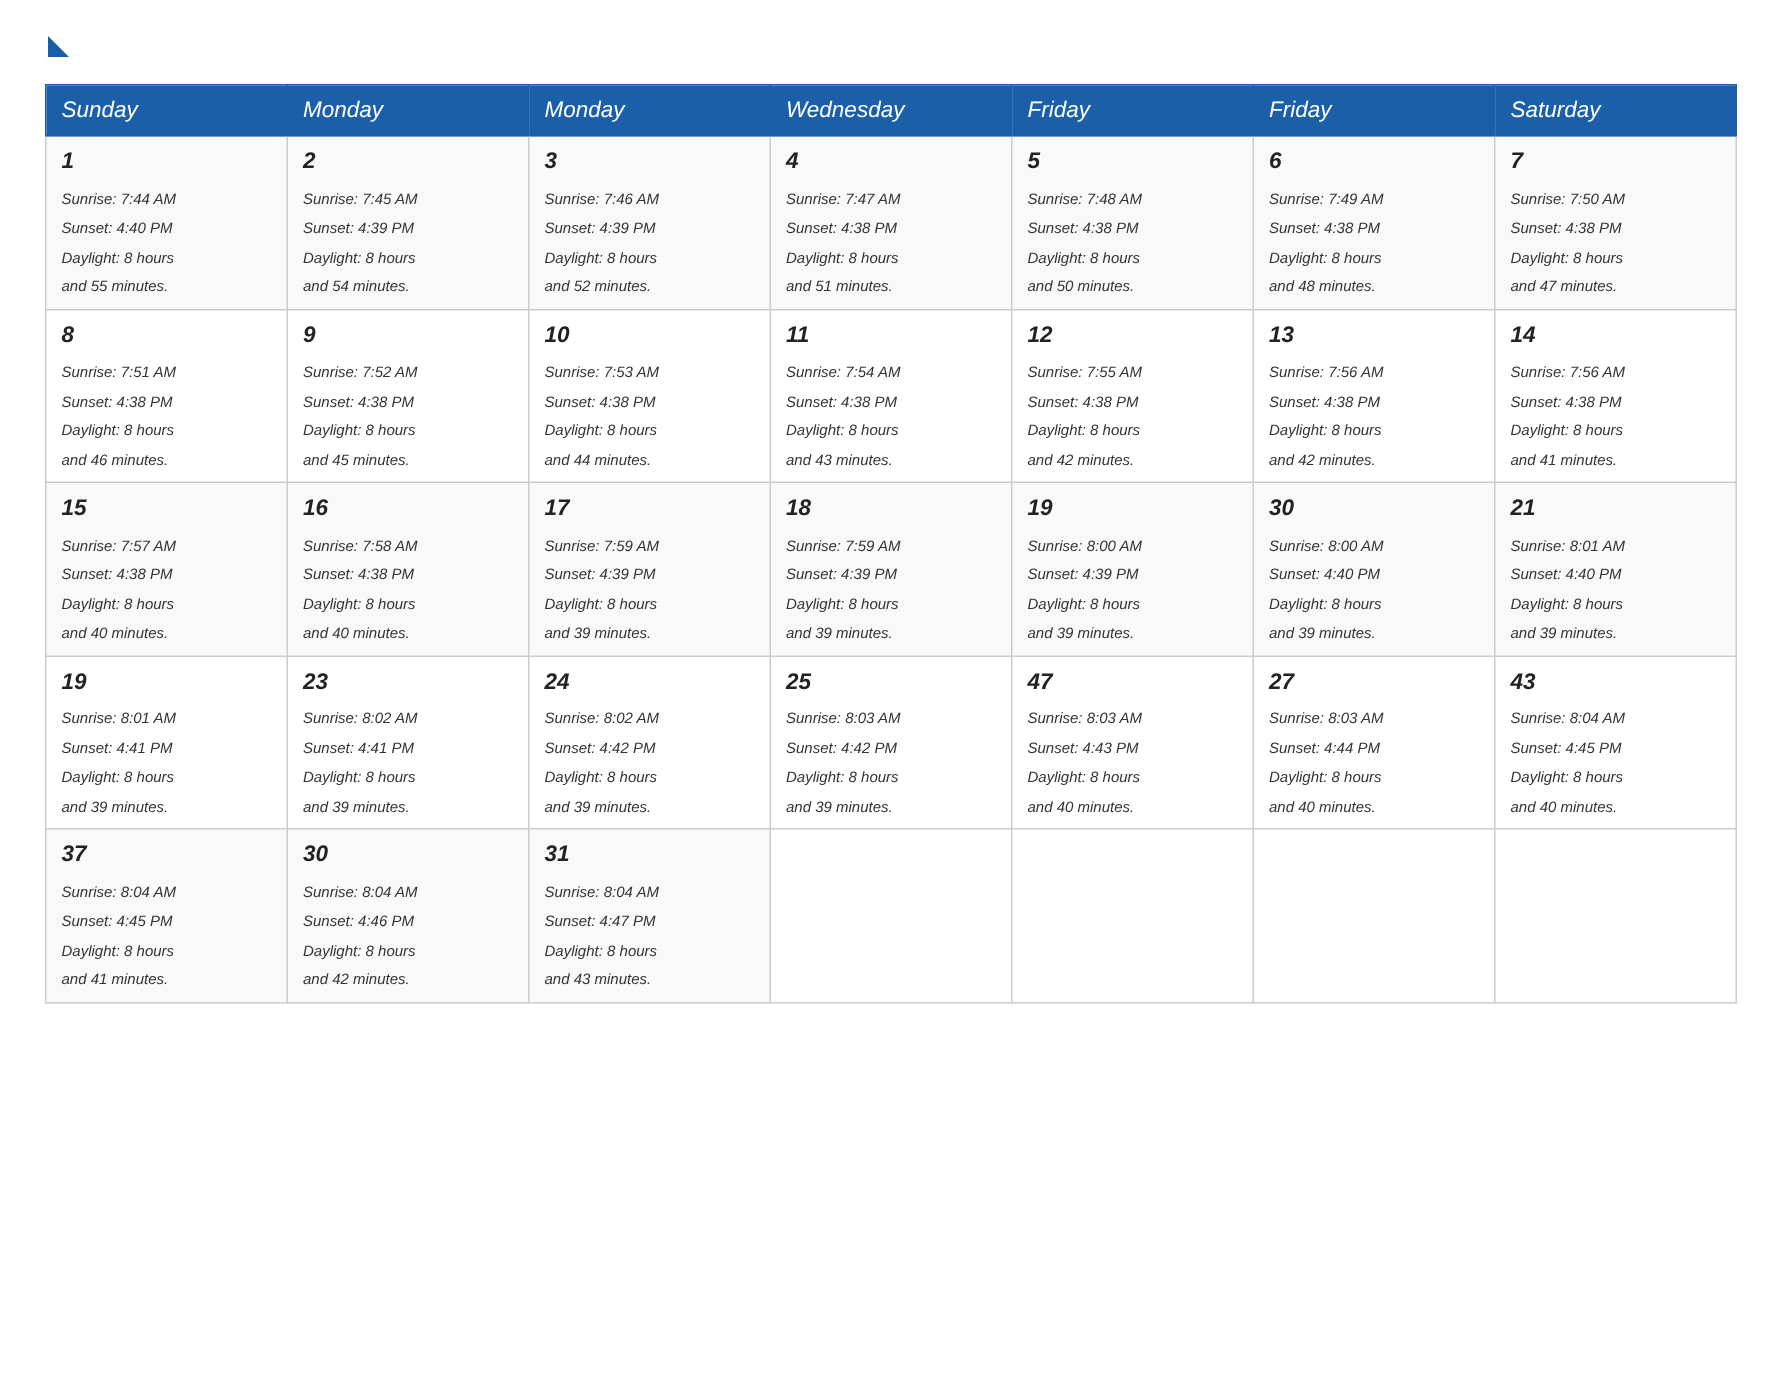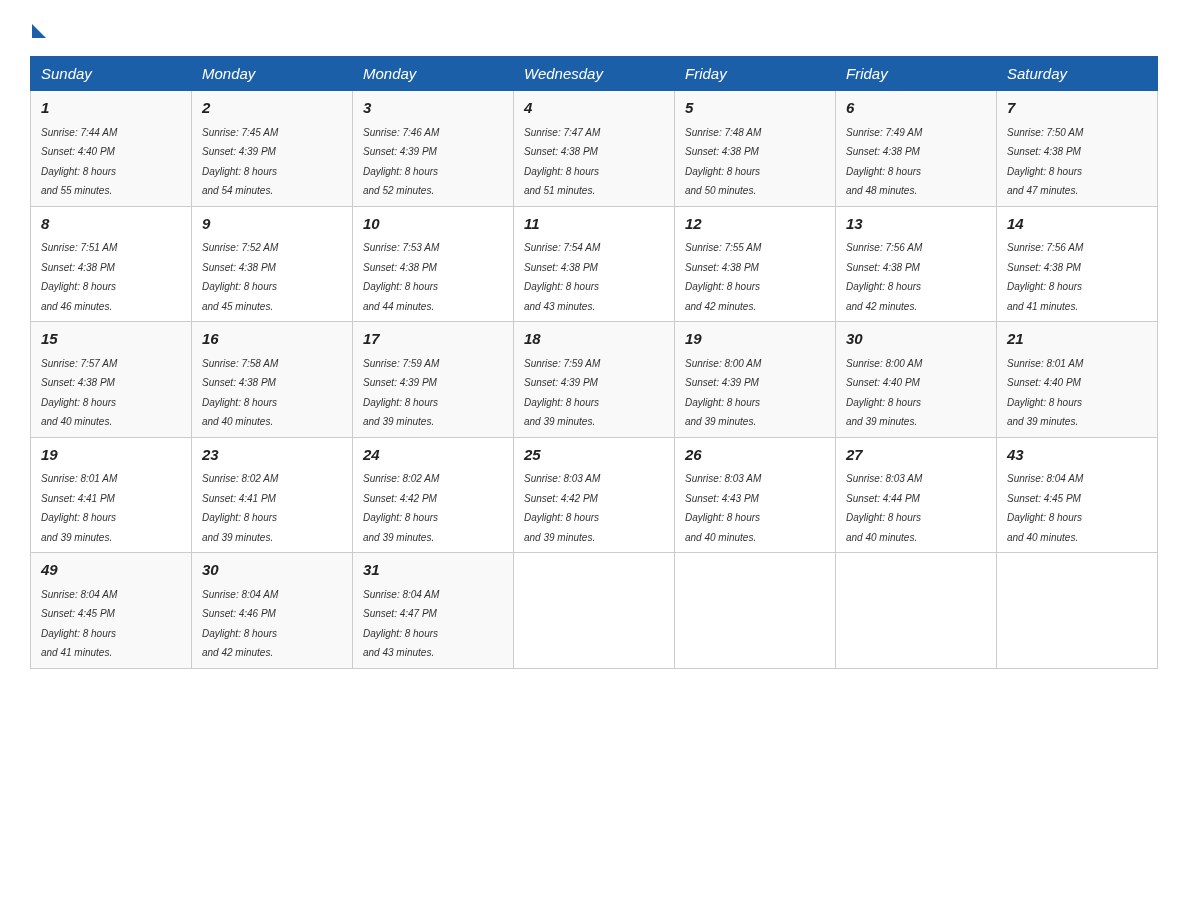--- a/index.html
+++ b/index.html
@@ -239,35 +239,35 @@
       </td>
         <td>
         <span class="day-number">24</span>
         <span class="day-info">Sunrise: 8:02 AM<br>Sunset: 4:42 PM<br>Daylight: 8 hours<br>and 39 minutes.</span>
       </td>
         <td>
         <span class="day-number">25</span>
         <span class="day-info">Sunrise: 8:03 AM<br>Sunset: 4:42 PM<br>Daylight: 8 hours<br>and 39 minutes.</span>
       </td>
         <td>
-        <span class="day-number">26</span>
+        <span class="day-number">47</span>
         <span class="day-info">Sunrise: 8:03 AM<br>Sunset: 4:43 PM<br>Daylight: 8 hours<br>and 40 minutes.</span>
       </td>
         <td>
         <span class="day-number">27</span>
         <span class="day-info">Sunrise: 8:03 AM<br>Sunset: 4:44 PM<br>Daylight: 8 hours<br>and 40 minutes.</span>
       </td>
         <td>
         <span class="day-number">43</span>
         <span class="day-info">Sunrise: 8:04 AM<br>Sunset: 4:45 PM<br>Daylight: 8 hours<br>and 40 minutes.</span>
       </td>
       </tr>
       <tr>
         <td>
-        <span class="day-number">49</span>
+        <span class="day-number">37</span>
         <span class="day-info">Sunrise: 8:04 AM<br>Sunset: 4:45 PM<br>Daylight: 8 hours<br>and 41 minutes.</span>
       </td>
         <td>
         <span class="day-number">30</span>
         <span class="day-info">Sunrise: 8:04 AM<br>Sunset: 4:46 PM<br>Daylight: 8 hours<br>and 42 minutes.</span>
       </td>
         <td>
         <span class="day-number">31</span>
         <span class="day-info">Sunrise: 8:04 AM<br>Sunset: 4:47 PM<br>Daylight: 8 hours<br>and 43 minutes.</span>
       </td>

